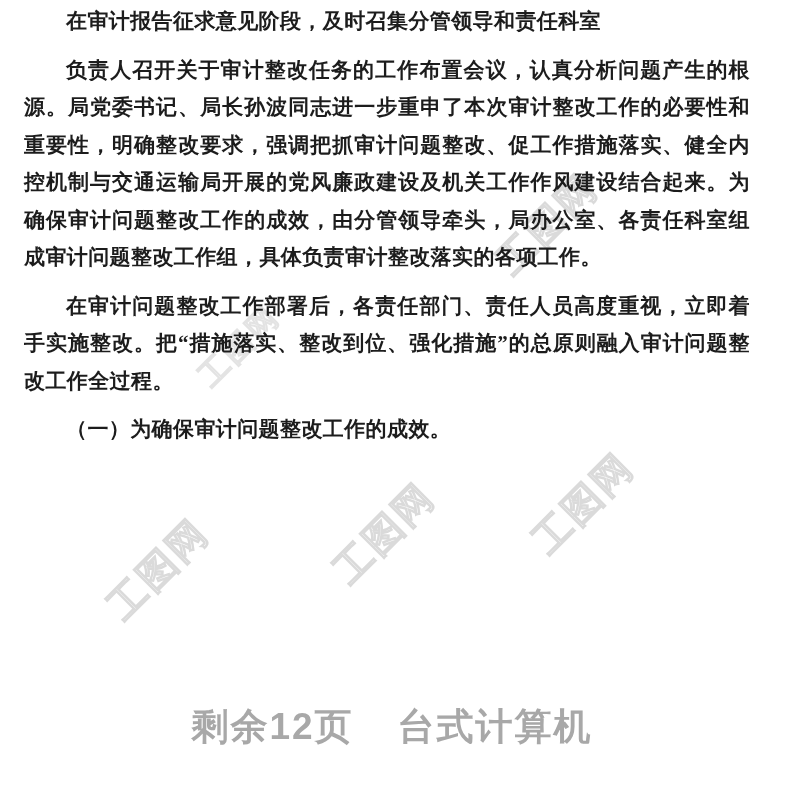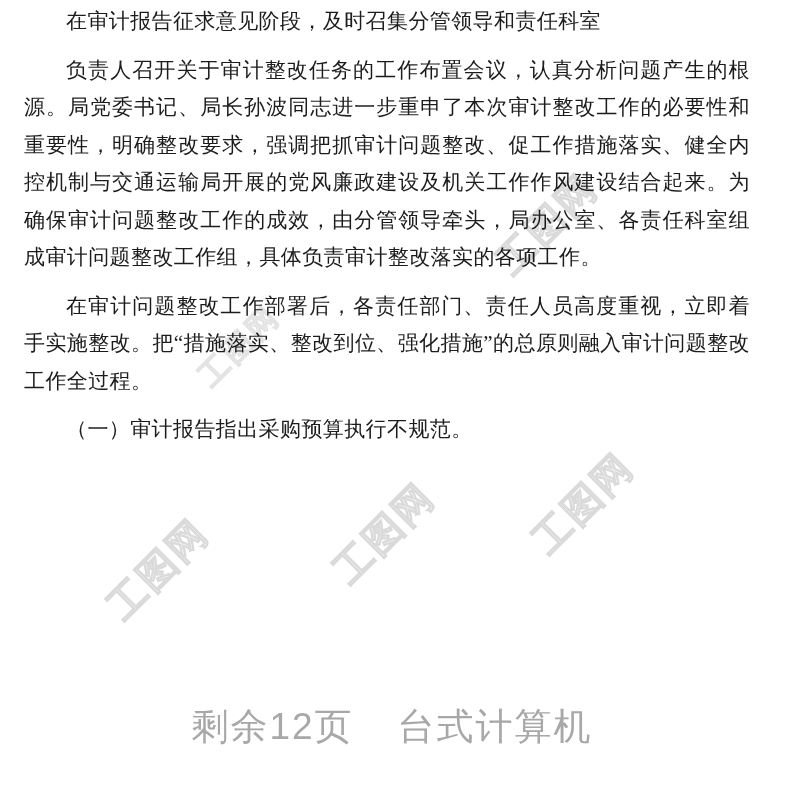--- a/index.html
+++ b/index.html
@@ -22,20 +22,21 @@
     width: 726px;
     color: #1c1c1c;
     font-size: 21px;
     line-height: 37.5px;
     letter-spacing: 0.4px;
     text-align: justify;
   }
   .doc-body p {
     margin: 0 0 11px 0;
     text-indent: 2em;
+    font-weight: bold;
   }
   .doc-body p.fill-last {
     text-align-last: justify;
   }
   
   .wm {
     position: absolute;
     font-family: "Liberation Sans", "DejaVu Sans", sans-serif;
     font-size: 38px;
     font-weight: bold;
@@ -61,41 +62,41 @@
     position: absolute;
     left: 0;
     top: 702px;
     width: 784px;
     display: flex;
     justify-content: center;
     align-items: baseline;
     gap: 44px;
     font-family: "Liberation Sans", "DejaVu Sans", sans-serif;
     font-size: 37px;
-    font-weight: 400;
+    font-weight: 700;
     color: #a8a8a8;
     letter-spacing: 2px;
   }
 </style>
 </head>
 <body>
 
 <div class="page">
 
   <span class="wm wm-1">工图网</span>
   <span class="wm wm-2">工图网</span>
   <span class="wm wm-3">工图网</span>
   <span class="wm wm-4">工图网</span>
   <span class="wm wm-5">工图网</span>
 
   <div class="doc-body">
     <p>在审计报告征求意见阶段，及时召集分管领导和责任科室</p>
     <p>负责人召开关于审计整改任务的工作布置会议，认真分析问题产生的根源。局党委书记、局长孙波同志进一步重申了本次审计整改工作的必要性和重要性，明确整改要求，强调把抓审计问题整改、促工作措施落实、健全内控机制与交通运输局开展的党风廉政建设及机关工作作风建设结合起来。为确保审计问题整改工作的成效，由分管领导牵头，局办公室、各责任科室组成审计问题整改工作组，具体负责审计整改落实的各项工作。</p>
     <p>在审计问题整改工作部署后，各责任部门、责任人员高度重视，立即着手实施整改。把“措施落实、整改到位、强化措施”的总原则融入审计问题整改工作全过程。</p>
-    <p>（一）审计报告指出采购预算执行不规范。</p>
+    <p>（一）为确保审计问题整改工作的成效。</p>
   </div>
 
   <div class="preview-footer">
     <span>剩余12页</span>
     <span>台式计算机</span>
   </div>
 
 </div>
 
 </body></html>

